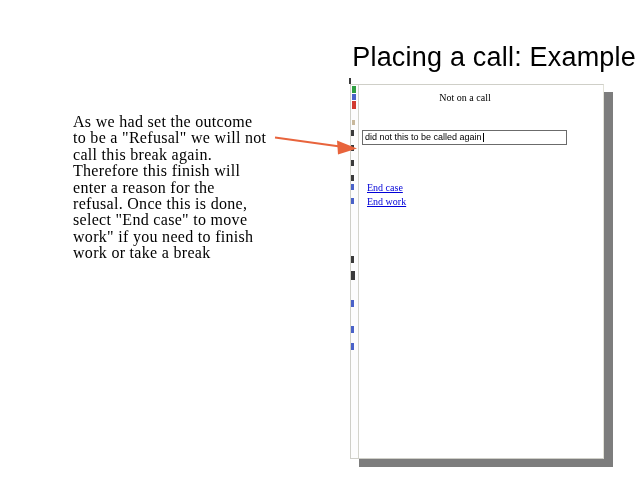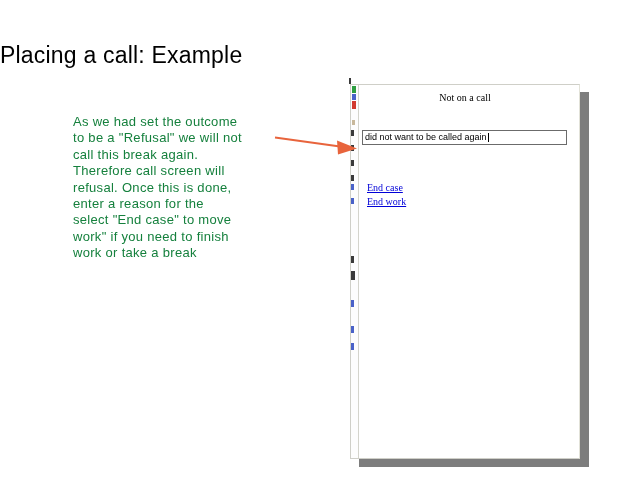--- a/index.html
+++ b/index.html
@@ -11,51 +11,54 @@
     background: #ffffff;
     overflow: hidden;
   }
 
   
   .slide-title {
     position: absolute;
     left: 0; top: 42px;
     width: 630px;
     margin: 0;
-    text-align: left;
+    text-align: right;
     font-family: "Liberation Sans", sans-serif;
-    font-size: 23px;
+    font-size: 27px;
     font-weight: 400;
     color: #000000;
     letter-spacing: 0.2px;
     white-space: nowrap;
+    padding-left: 6px;
   }
 
   
   .body-text {
     position: absolute;
     left: 73px; top: 114px;
     width: 200px;
-    font-size: 13px;
+    font-size: 16px;
     line-height: 16.4px;
     letter-spacing: 0.3px;
-    color: #15803d;
+    color: #000000;
+    font-family: Liberation Serif, serif;
   }
   .body-text div { white-space: nowrap; }
 
   
   .shot {
     position: absolute;
     left: 350px; top: 84px;
     width: 228px; height: 373px;
     background: #ffffff;
     border: 1px solid #cfcfc8;
     border-right-color: #e2e2d8;
     box-shadow: 9px 8px 0 #7d7d7d;
     font-family: "Liberation Serif", serif;
+    padding-left: 24px;
   }
   .shot-strip {
     position: absolute;
     left: 0; top: 0;
     width: 7px; height: 100%;
     background: #fdfdfd;
     border-right: 1px solid #d4d4cc;
   }
   .frag { position: absolute; }
   .frag-green { background: #2e9e40; }
@@ -125,23 +128,23 @@
 <body>
 
 <div class="slide">
 
   <h1 class="slide-title">Placing a call: Example</h1>
 
   <div class="body-text">
     <div>As we had set the outcome</div>
     <div>to be a "Refusal" we will not</div>
     <div>call this break again.</div>
-    <div>Therefore call screen will</div>
+    <div>Therefore this finish will</div>
+    <div>enter a reason for the</div>
     <div>refusal. Once this is done,</div>
-    <div>enter a reason for the</div>
     <div>select "End case" to move</div>
     <div>work" if you need to finish</div>
     <div>work or take a break</div>
   </div>
 
   <div class="frag frag-dark" style="left:349px; top:78px; width:2px; height:6px;"></div>
 
   <div class="shot">
 
     <div class="shot-strip">
@@ -159,21 +162,21 @@
       <div class="frag frag-dark" style="left:0;   top:186px; width:4px; height:9px;"></div>
       <div class="frag frag-blue" style="left:0;   top:215px; width:3px; height:7px;"></div>
       <div class="frag frag-blue" style="left:0;   top:241px; width:3px; height:7px;"></div>
       <div class="frag frag-blue" style="left:0;   top:258px; width:3px; height:7px;"></div>
     </div>
 
     <div class="shot-heading">Not on a call</div>
 
 
     <div class="shot-textbox">
-      <span>did not want to be called again</span><span class="caret"></span>
+      <span>did not this to be called again</span><span class="caret"></span>
     </div>
 
     <a class="shot-link link-end-case">End case</a>
     <a class="shot-link link-end-work">End work</a>
 
   </div>
 
   <svg class="arrow-svg" viewBox="0 0 640 480">
     <line x1="275" y1="137.5" x2="340" y2="146.5" stroke-width="2" stroke="#E8643C"></line>
     <polygon points="337,140.5 357,148.5 338,154.5" fill="#E8643C"></polygon>

